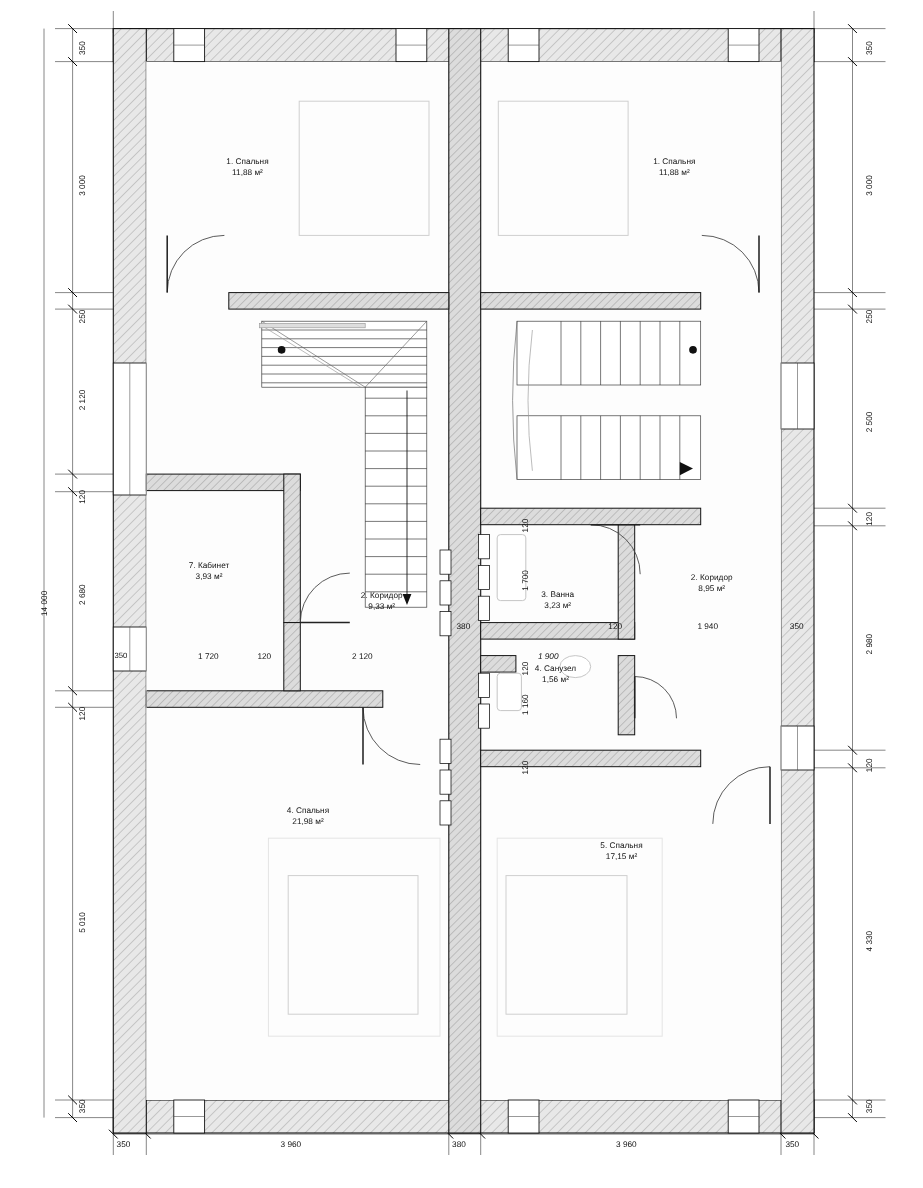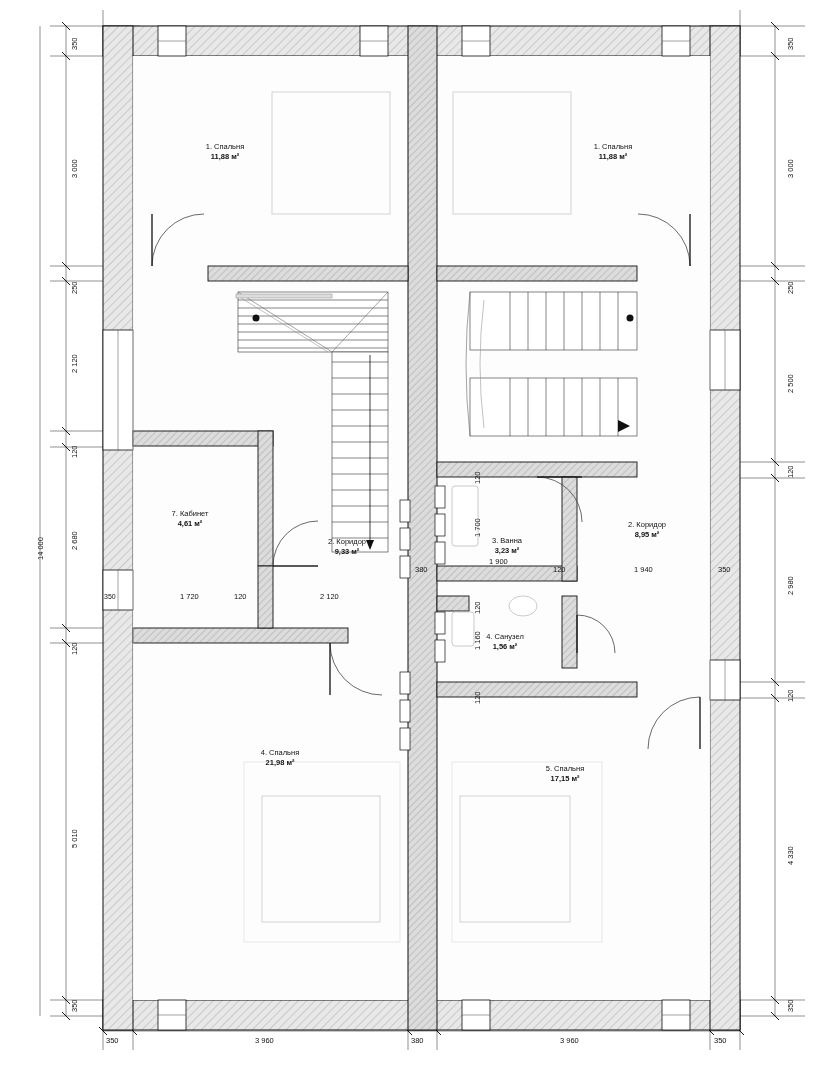--- a/index.html
+++ b/index.html
@@ -2,21 +2,21 @@
 <html><head>
 <meta charset="utf-8">
 <style>
   html,body{margin:0;padding:0;background:#ffffff;}
   body{width:839px;height:1080px;position:relative;font-family:"Liberation Sans",sans-serif;color:#000;}
   #plan{position:absolute;left:0;top:0;width:839px;height:1080px;}
   .lbl{position:absolute;font-size:7.5px;line-height:9.5px;text-align:center;white-space:nowrap;color:#111;}
   .dim{position:absolute;font-size:7.5px;color:#111;white-space:nowrap;}
   .dim.vert{transform-origin:0 0;transform:rotate(-90deg);}
   .room-name{font-size:7.5px;}
-  .room-area{font-size:7.5px;font-weight:bold;}
+  .room-area{font-size:7.5px;}
 </style>
 </head>
 <body>
 
 <div id="plan">
 
 <svg width="839" height="1080" viewBox="0 0 839 1080">
   <defs>
     <pattern id="hatch" width="6" height="6" patternUnits="userSpaceOnUse" patternTransform="rotate(45)">
       <rect width="6" height="6" fill="#e8e8e8"></rect>
@@ -297,39 +297,39 @@
 <div class="lbl" style="left:175px;top:142px;width:100px;">
   <div class="room-name">1. Спальня</div>
   <div class="room-area">11,88 м²</div>
 </div>
 <div class="lbl" style="left:563px;top:142px;width:100px;">
   <div class="room-name">1. Спальня</div>
   <div class="room-area">11,88 м²</div>
 </div>
 <div class="lbl" style="left:140px;top:509px;width:100px;">
   <div class="room-name">7. Кабинет</div>
-  <div class="room-area">4,61 м²</div>
+  <div class="room-area">3,93 м²</div>
 </div>
 <div class="lbl" style="left:297px;top:537px;width:100px;">
   <div class="room-name">2. Коридор</div>
   <div class="room-area">9,33 м²</div>
 </div>
 <div class="lbl" style="left:462px;top:536px;width:90px;">
   <div class="room-name">3. Ванна</div>
   <div class="room-area">3,23 м²</div>
 </div>
 <div class="lbl" style="left:597px;top:520px;width:100px;">
   <div class="room-name">2. Коридор</div>
   <div class="room-area">8,95 м²</div>
 </div>
-<div class="lbl" style="left:460px;top:632px;width:90px;">
+<div class="lbl" style="left:460px;top:603px;width:90px;">
   <div class="room-name">4. Санузел</div>
   <div class="room-area">1,56 м²</div>
 </div>
-<div class="lbl" style="left:230px;top:748px;width:100px;">
+<div class="lbl" style="left:230px;top:732px;width:100px;">
   <div class="room-name">4. Спальня</div>
   <div class="room-area">21,98 м²</div>
 </div>
 <div class="lbl" style="left:515px;top:764px;width:100px;">
   <div class="room-name">5. Спальня</div>
   <div class="room-area">17,15 м²</div>
 </div>
 
 
 <div class="dim vert" style="left:70px;top:50px;">350</div>
@@ -360,21 +360,21 @@
 <div class="dim" style="left:411px;top:1036px;">380</div>
 <div class="dim" style="left:560px;top:1036px;">3 960</div>
 <div class="dim" style="left:714px;top:1036px;">350</div>
 
 
 <div class="dim" style="left:104px;top:593px;font-size:7px;">350</div>
 <div class="dim" style="left:180px;top:592px;">1 720</div>
 <div class="dim" style="left:234px;top:592px;">120</div>
 <div class="dim" style="left:320px;top:592px;">2 120</div>
 <div class="dim" style="left:415px;top:565px;">380</div>
-<div class="dim" style="left:489px;top:557px;">1 900</div>
+<div class="dim" style="left:489px;top:592px;font-style:italic;">1 900</div>
 <div class="dim" style="left:553px;top:565px;">120</div>
 <div class="dim" style="left:634px;top:565px;">1 940</div>
 <div class="dim" style="left:718px;top:565px;">350</div>
 <div class="dim vert" style="left:473px;top:484px;">120</div>
 <div class="dim vert" style="left:473px;top:537px;">1 700</div>
 <div class="dim vert" style="left:473px;top:614px;">120</div>
 <div class="dim vert" style="left:473px;top:650px;">1 160</div>
 <div class="dim vert" style="left:473px;top:704px;">120</div>
 
 </div>

